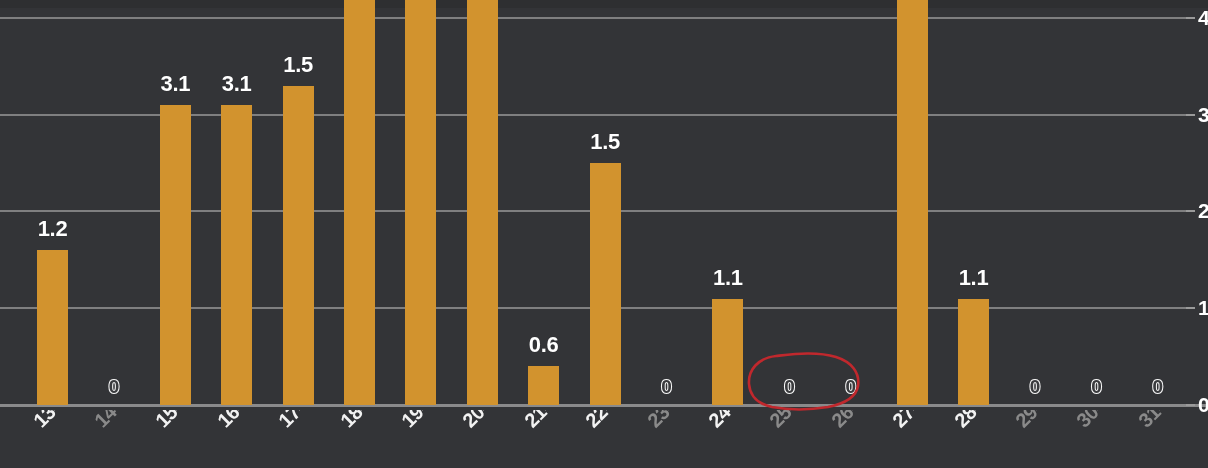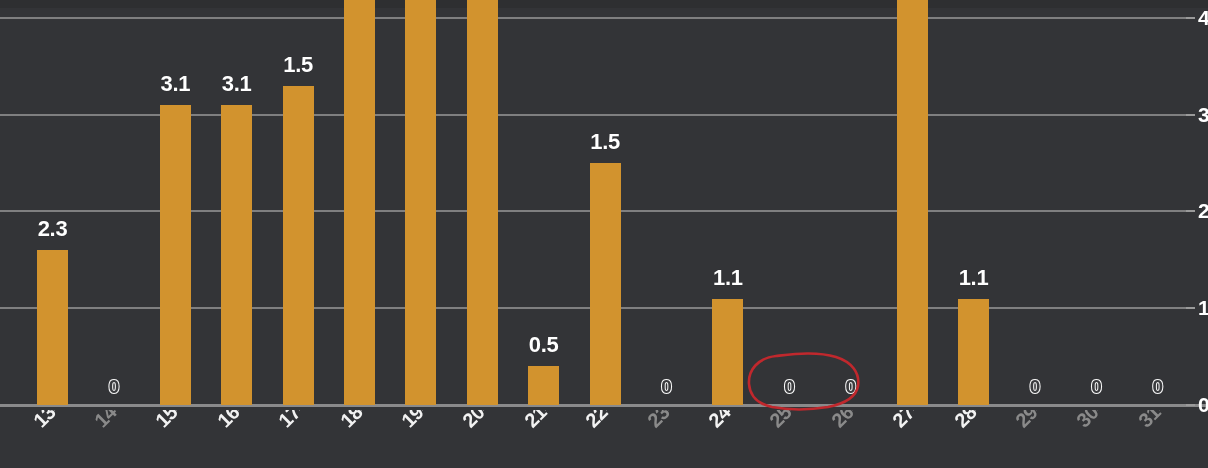--- a/index.html
+++ b/index.html
@@ -149,26 +149,26 @@
         <div class="bar" title="18-Oct: 4.2" style="left: 344px; bottom: 2px; height: 406.56px;"></div>
         <div class="bar" title="19-Oct: 4.4" style="left: 405.4px; bottom: 2px; height: 425.92px;"></div>
         <div class="bar" title="20-Oct: 4.4" style="left: 466.8px; bottom: 2px; height: 425.92px;"></div>
         <div class="bar" title="21-Oct: 0.4" style="left: 528.2px; bottom: 2px; height: 38.72px;"></div>
         <div class="bar" title="22-Oct: 2.5" style="left: 589.6px; bottom: 2px; height: 242px;"></div>
         <div class="bar" title="24-Oct: 1.1" style="left: 712.4px; bottom: 2px; height: 106.48px;"></div>
         <div class="bar" title="27-Oct: 4.3" style="left: 896.6px; bottom: 2px; height: 416.24px;"></div>
         <div class="bar" title="28-Oct: 1.1" style="left: 958px; bottom: 2px; height: 106.48px;"></div>
       </div>
     <div id="bar-values">
-        <div class="bar-value" style="left: 52.5px; top: 208.12px;">2.3</div>
+        <div class="bar-value" style="left: 52.5px; top: 208.12px;">1.2</div>
         <div class="bar-value zero" style="left: 113.9px; top: 368px;">0</div>
         <div class="bar-value" style="left: 175.3px; top: 62.92px;">3.1</div>
         <div class="bar-value" style="left: 236.7px; top: 62.92px;">3.1</div>
         <div class="bar-value" style="left: 298.1px; top: 43.56px;">1.5</div>
-        <div class="bar-value" style="left: 543.7px; top: 324.28px;">0.5</div>
+        <div class="bar-value" style="left: 543.7px; top: 324.28px;">0.6</div>
         <div class="bar-value" style="left: 605.1px; top: 121px;">1.5</div>
         <div class="bar-value zero" style="left: 666.5px; top: 368px;">0</div>
         <div class="bar-value" style="left: 727.9px; top: 256.52px;">1.1</div>
         <div class="bar-value zero" style="left: 789.3px; top: 368px;">0</div>
         <div class="bar-value zero" style="left: 850.7px; top: 368px;">0</div>
         <div class="bar-value" style="left: 973.5px; top: 256.52px;">1.1</div>
         <div class="bar-value zero" style="left: 1034.9px; top: 368px;">0</div>
         <div class="bar-value zero" style="left: 1096.3px; top: 368px;">0</div>
         <div class="bar-value zero" style="left: 1157.7px; top: 368px;">0</div>
       </div>

